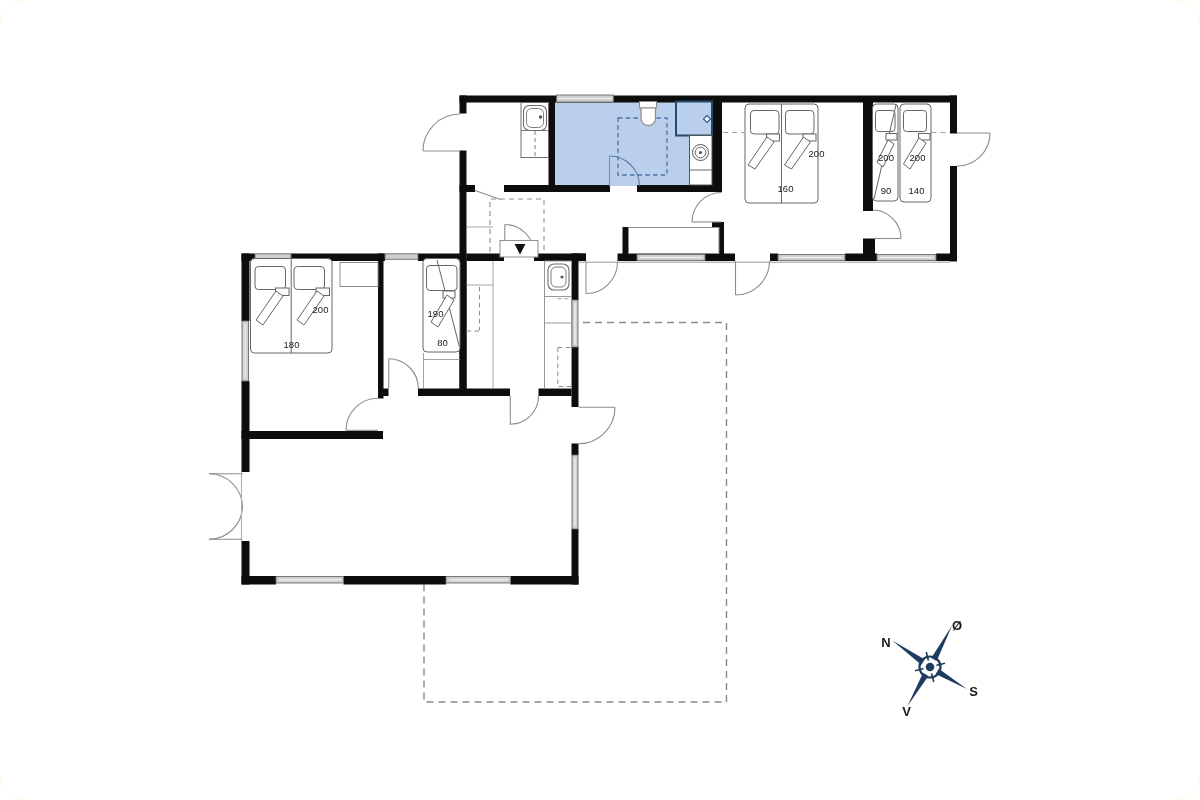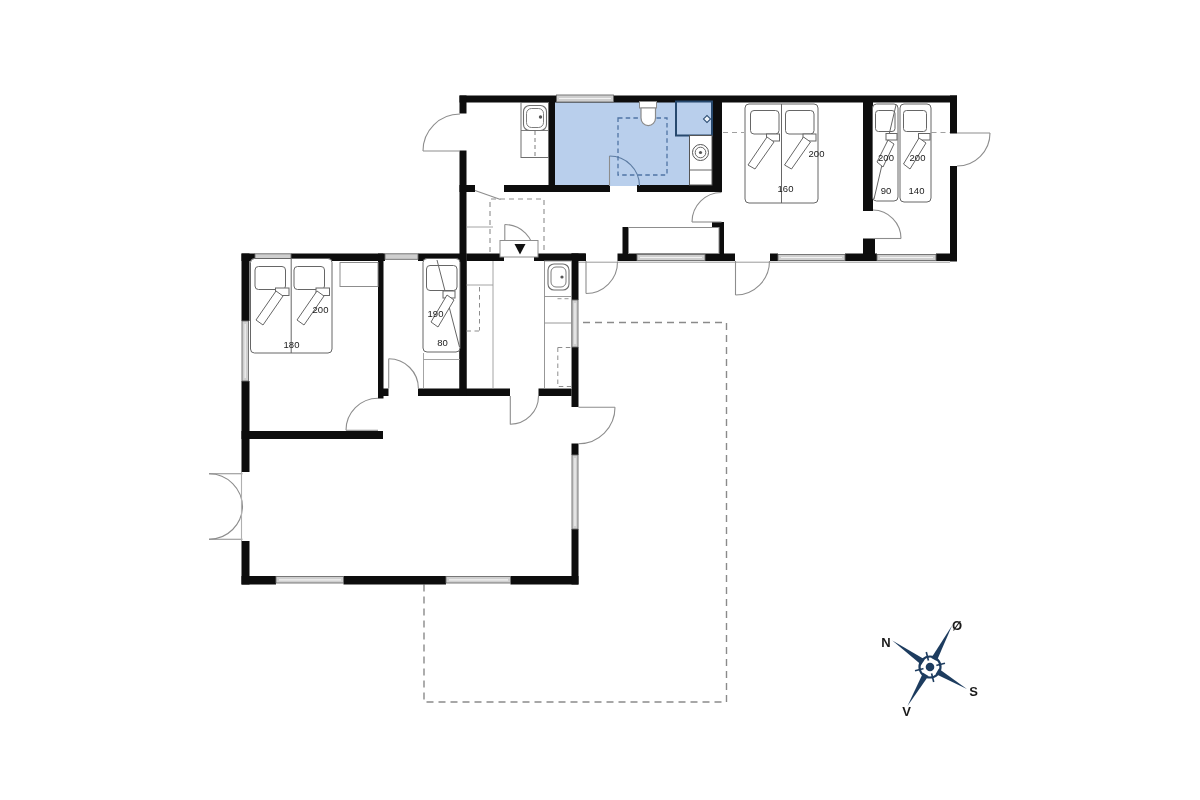--- a/index.html
+++ b/index.html
@@ -1,16 +1,16 @@
 <!DOCTYPE html>
 <html><head>
 <meta charset="utf-8">
 <style>
 html,body{margin:0;padding:0;background:#fff;}
-#page{position:relative;width:1200px;height:800px;background:#fde047;overflow:hidden;}
+#page{position:relative;width:1200px;height:800px;background:#fde047;overflow:hidden;border-radius:26px;}
 text{font-family:"Liberation Sans", sans-serif;fill:#1a1a1a;}
 </style>
 </head>
 <body>
 <div id="page">
 <svg width="1200" height="800" viewBox="0 0 1200 800">
 
 <rect x="0" y="0" width="1200" height="800" fill="#ffffff"></rect>
 
 <path d="M424,584.5 L424,702 L726.5,702 L726.5,322.5 L578.5,322.5" fill="none" stroke="#8a8a8a" stroke-width="1.4" stroke-dasharray="7,5"></path>

